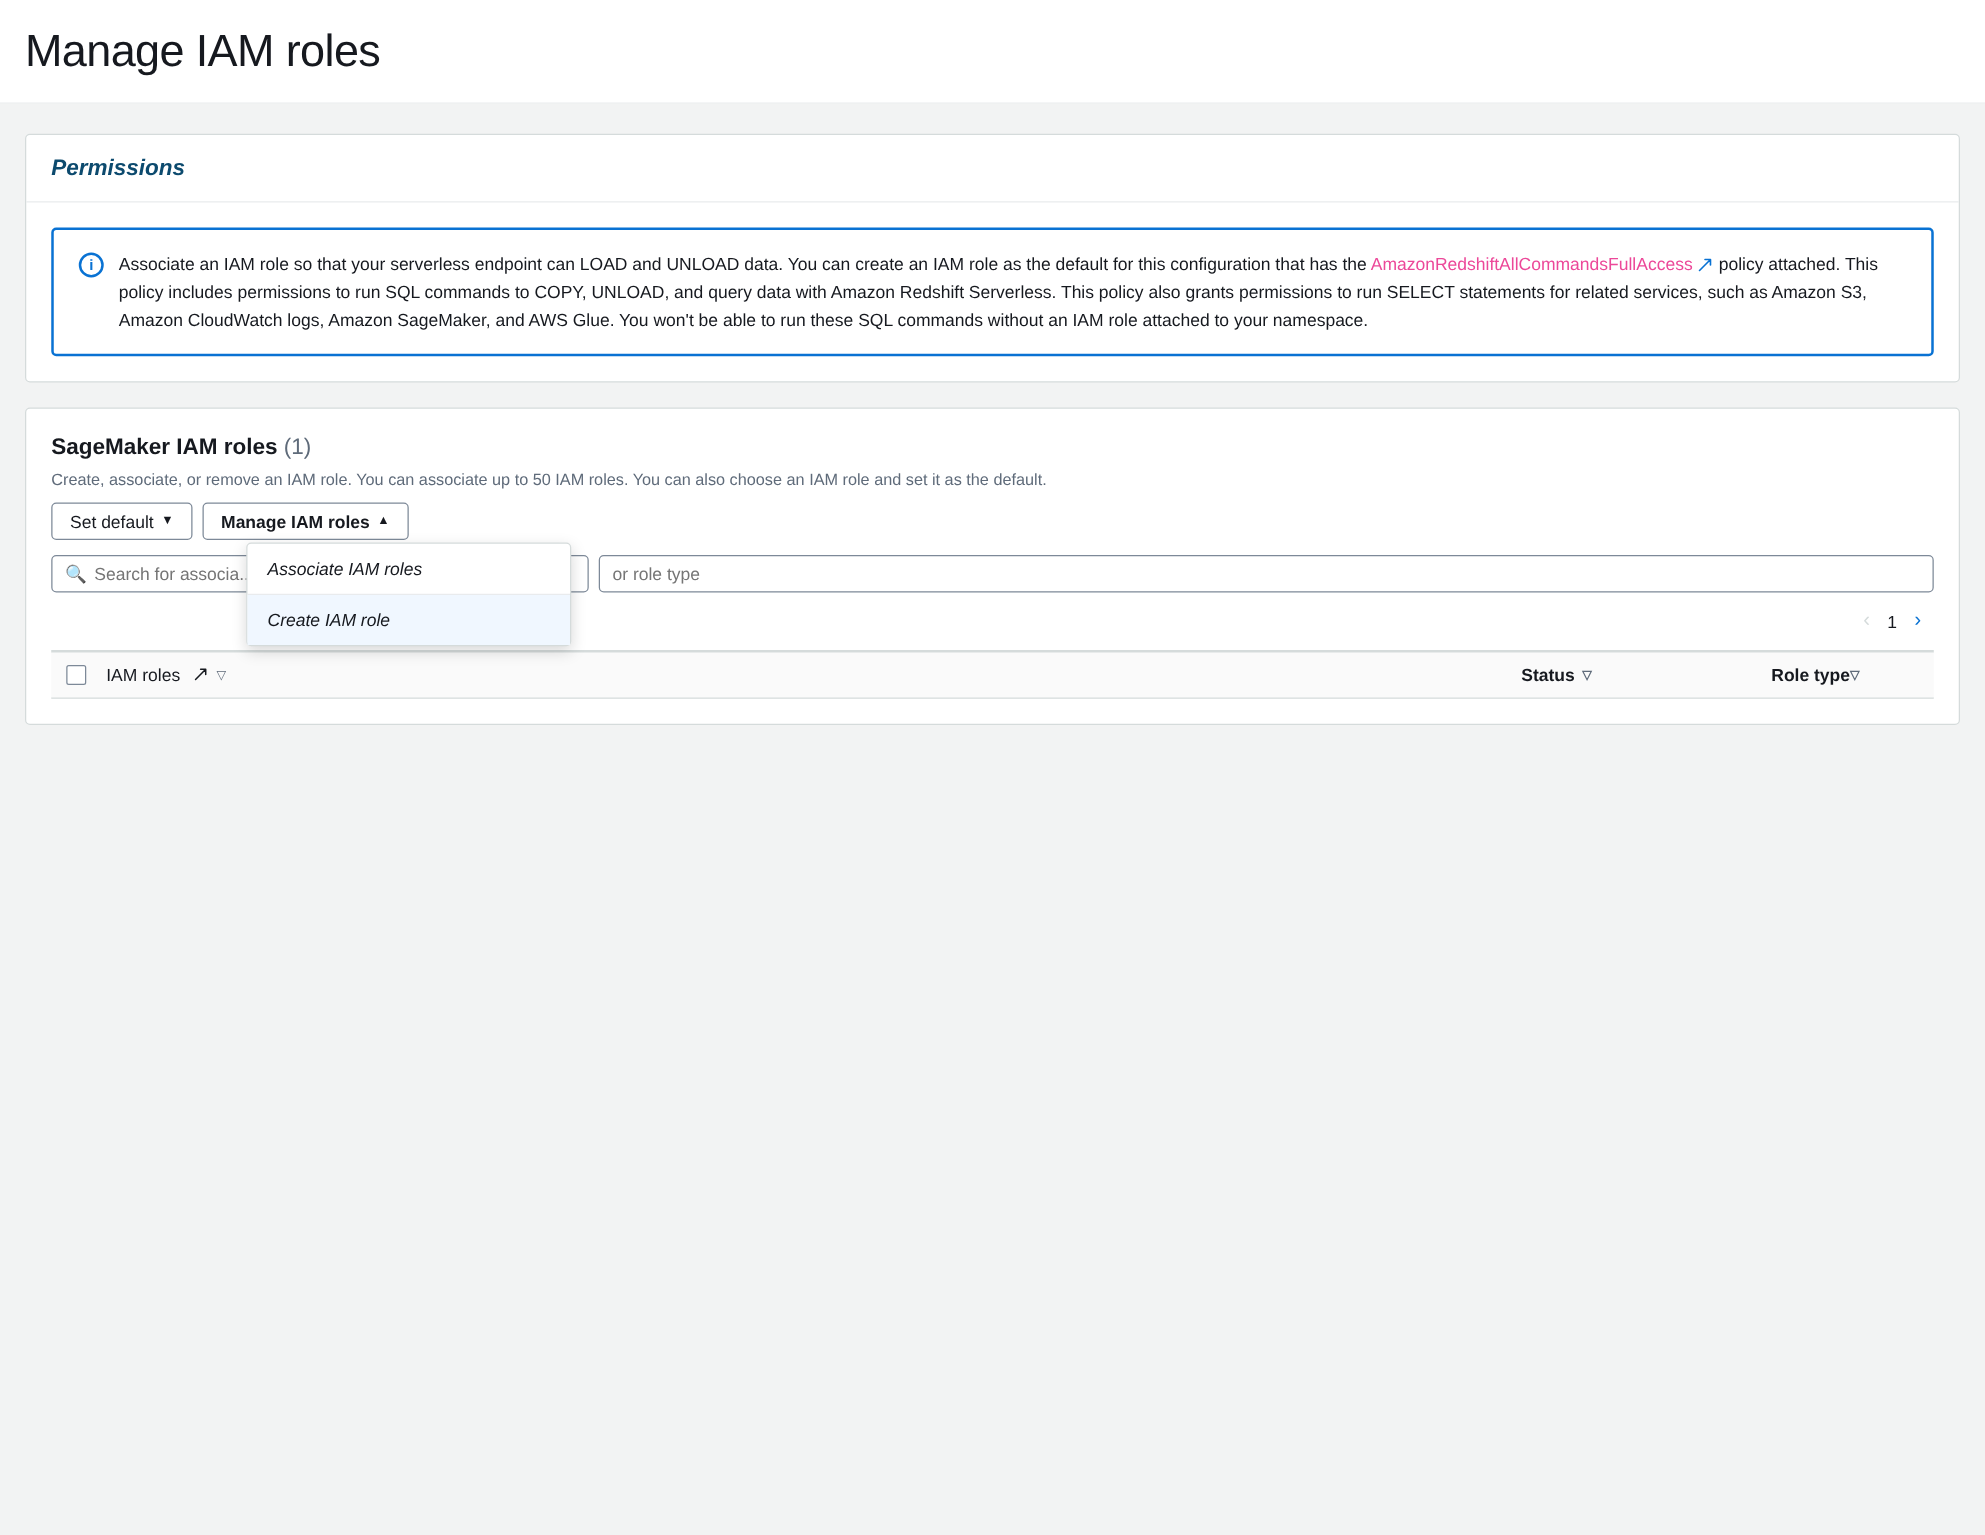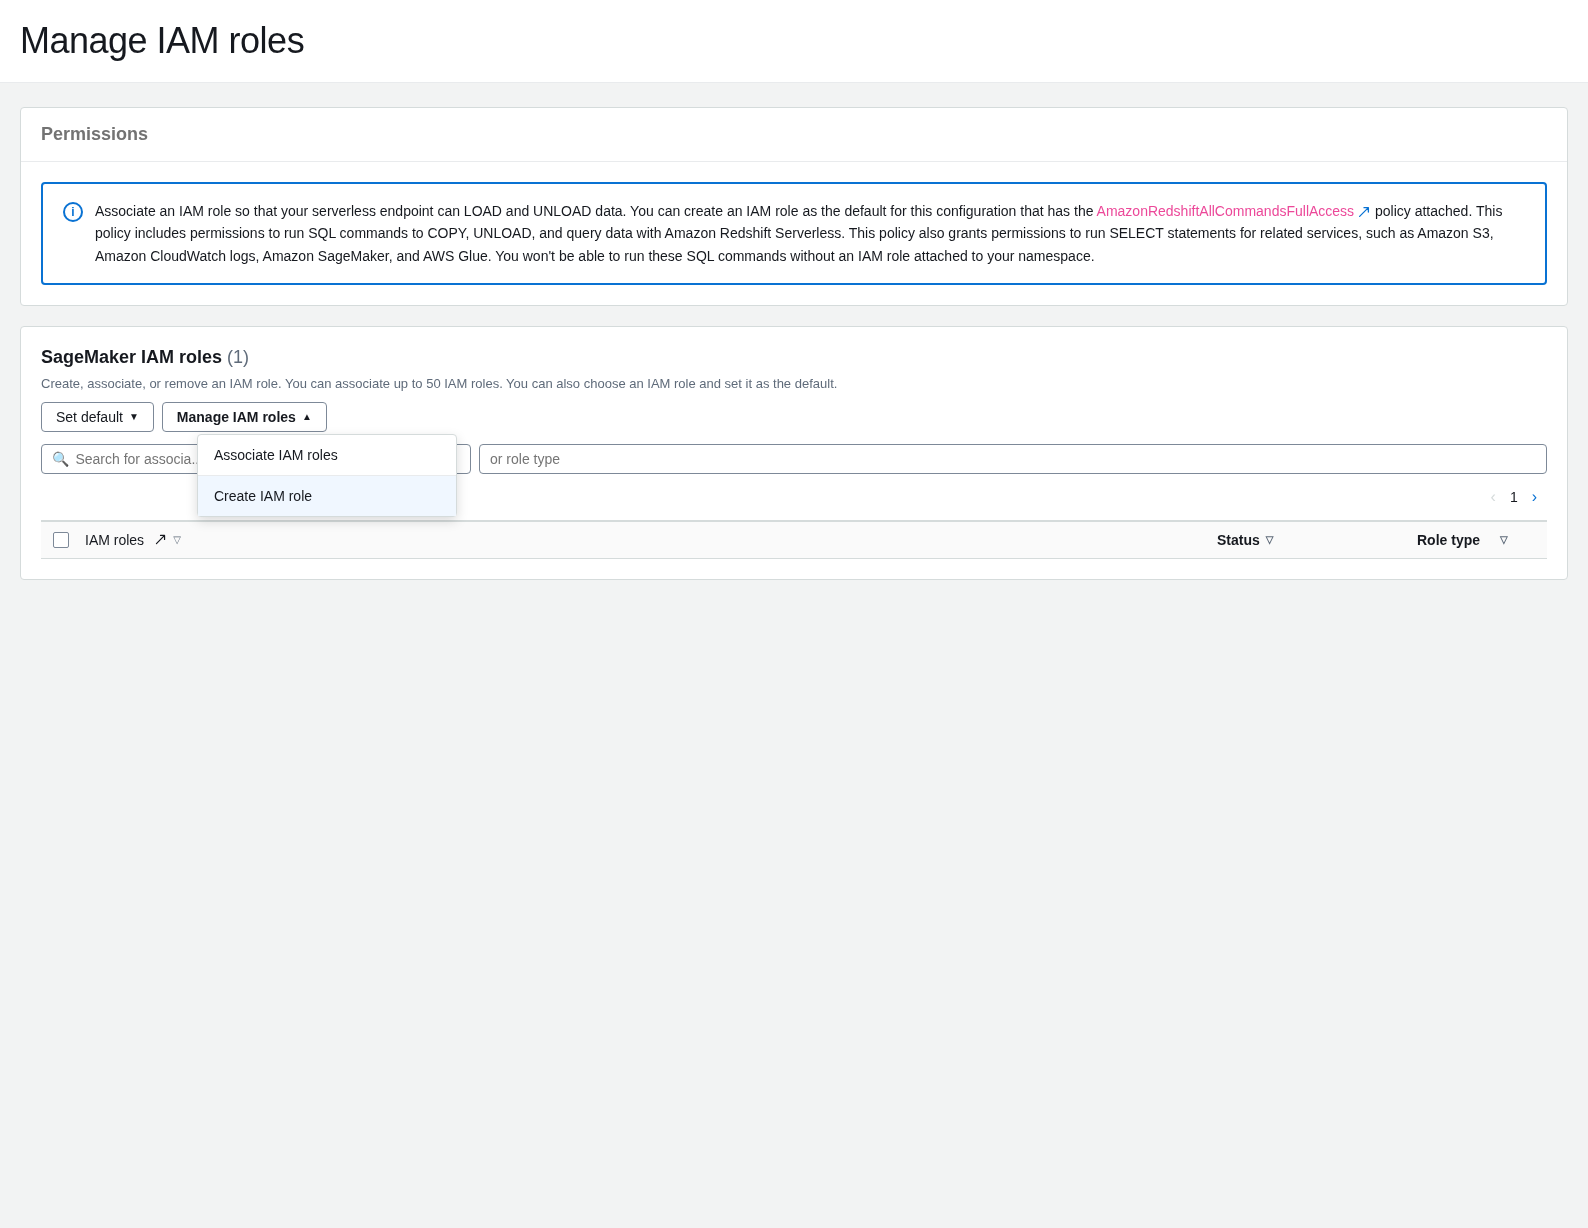--- a/index.html
+++ b/index.html
@@ -43,21 +43,22 @@
     }
 
     .section-header {
       padding: 16px 20px;
       border-bottom: 1px solid #e9ebed;
     }
 
     .section-title {
       font-size: 18px;
       font-weight: 700;
-      color: #737373;
+      color: #0c4a6e;
+      font-style: italic;
     }
 
     .section-body {
       padding: 20px;
     }
 
     .info-box {
       border: 2px solid #0972d3;
       border-radius: 4px;
       padding: 16px 20px;
@@ -174,20 +175,21 @@
       min-width: 260px;
       margin-top: 2px;
     }
 
     .dropdown-item {
       padding: 12px 16px;
       font-size: 14px;
       cursor: pointer;
       color: #16191f;
       border-bottom: 1px solid #e9ebed;
+      font-style: italic;
     }
 
     .dropdown-item:last-child {
       border-bottom: none;
     }
 
     .dropdown-item.active {
       background: #f0f7ff;
     }
 
@@ -311,21 +313,21 @@
       gap: 6px;
       font-weight: 700;
       font-size: 14px;
       color: #16191f;
     }
 
     .col-role-type {
       width: 130px;
       display: flex;
       align-items: center;
-      gap: 20px;
+      gap: 0;
       font-weight: 700;
       font-size: 14px;
       color: #16191f;
       padding-right: 10px;
     }
 
     .sort-icon {
       font-size: 10px;
       color: #5f6b7a;
     }

